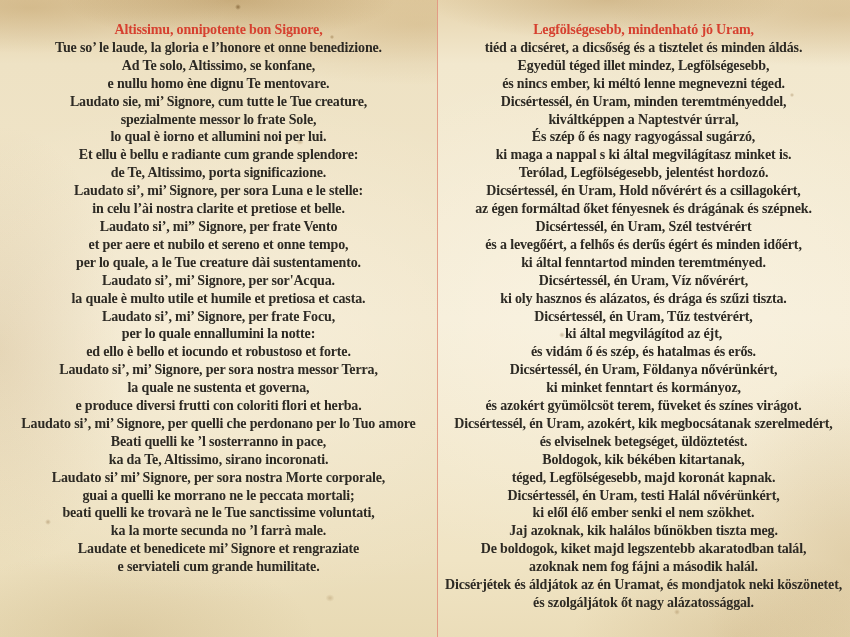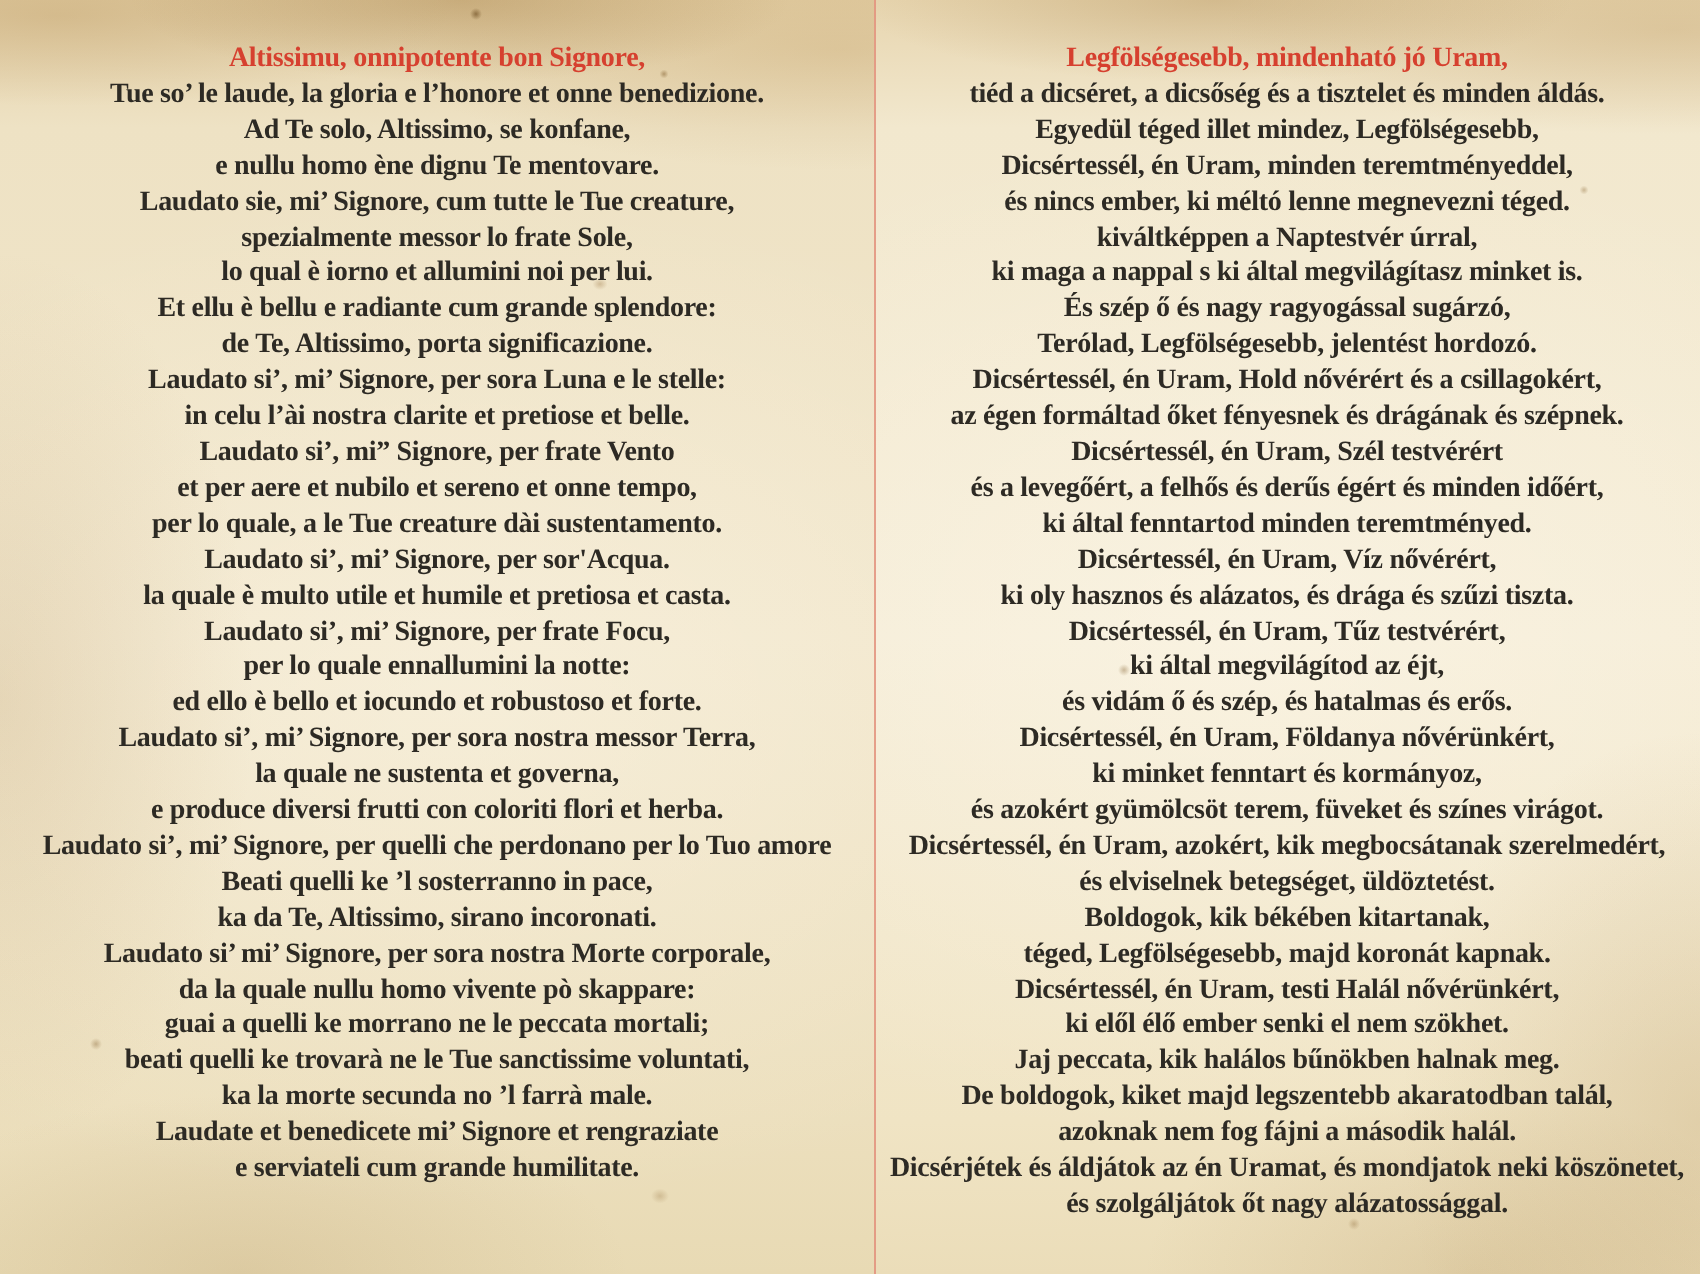--- a/index.html
+++ b/index.html
@@ -109,62 +109,61 @@
           <div class="line">Laudato si’, mi’ Signore, per frate Focu,</div>
           <div class="line">per lo quale ennallumini la notte:</div>
           <div class="line">ed ello è bello et iocundo et robustoso et forte.</div>
           <div class="line">Laudato si’, mi’ Signore, per sora nostra messor Terra,</div>
           <div class="line">la quale ne sustenta et governa,</div>
           <div class="line">e produce diversi frutti con coloriti flori et herba.</div>
           <div class="line">Laudato si’, mi’ Signore, per quelli che perdonano per lo Tuo amore</div>
           <div class="line">Beati quelli ke ’l sosterranno in pace,</div>
           <div class="line">ka da Te, Altissimo, sirano incoronati.</div>
           <div class="line">Laudato si’ mi’ Signore, per sora nostra Morte corporale,</div>
-          <div class="line">da la quale nullu homo vivente pò skappare:</div>
           <div class="line">guai a quelli ke morrano ne le peccata mortali;</div>
           <div class="line">beati quelli ke trovarà ne le Tue sanctissime voluntati,</div>
           <div class="line">ka la morte secunda no ’l farrà male.</div>
           <div class="line">Laudate et benedicete mi’ Signore et rengraziate</div>
           <div class="line">e serviateli cum grande humilitate.</div>
         </div>
     </div>
   </div>
 
   <div class="page page-right">
     <div class="poem">
       <p class="heading">Legfölségesebb, mindenható jó Uram,</p>
       <div>
           <div class="line">tiéd a dicséret, a dicsőség és a tisztelet és minden áldás.</div>
           <div class="line">Egyedül téged illet mindez, Legfölségesebb,</div>
+          <div class="line">és nincs ember, ki méltó lenne megnevezni téged.</div>
           <div class="line">Dicsértessél, én Uram, minden teremtményeddel,</div>
-          <div class="line">és nincs ember, ki méltó lenne megnevezni téged.</div>
           <div class="line">kiváltképpen a Naptestvér úrral,</div>
+          <div class="line">És szép ő és nagy ragyogással sugárzó,</div>
           <div class="line">ki maga a nappal s ki által megvilágítasz minket is.</div>
-          <div class="line">És szép ő és nagy ragyogással sugárzó,</div>
           <div class="line">Terólad, Legfölségesebb, jelentést hordozó.</div>
           <div class="line">Dicsértessél, én Uram, Hold nővérért és a csillagokért,</div>
           <div class="line">az égen formáltad őket fényesnek és drágának és szépnek.</div>
           <div class="line">Dicsértessél, én Uram, Szél testvérért</div>
           <div class="line">és a levegőért, a felhős és derűs égért és minden időért,</div>
           <div class="line">ki által fenntartod minden teremtményed.</div>
           <div class="line">Dicsértessél, én Uram, Víz nővérért,</div>
           <div class="line">ki oly hasznos és alázatos, és drága és szűzi tiszta.</div>
           <div class="line">Dicsértessél, én Uram, Tűz testvérért,</div>
           <div class="line">ki által megvilágítod az éjt,</div>
           <div class="line">és vidám ő és szép, és hatalmas és erős.</div>
           <div class="line">Dicsértessél, én Uram, Földanya nővérünkért,</div>
           <div class="line">ki minket fenntart és kormányoz,</div>
           <div class="line">és azokért gyümölcsöt terem, füveket és színes virágot.</div>
           <div class="line">Dicsértessél, én Uram, azokért, kik megbocsátanak szerelmedért,</div>
           <div class="line">és elviselnek betegséget, üldöztetést.</div>
           <div class="line">Boldogok, kik békében kitartanak,</div>
           <div class="line">téged, Legfölségesebb, majd koronát kapnak.</div>
           <div class="line">Dicsértessél, én Uram, testi Halál nővérünkért,</div>
           <div class="line">ki elől élő ember senki el nem szökhet.</div>
-          <div class="line">Jaj peccata, kik halálos bűnökben halnak meg.</div>
+          <div class="line">Jaj azoknak, kik halálos bűnökben tiszta meg.</div>
           <div class="line">De boldogok, kiket majd legszentebb akaratodban talál,</div>
           <div class="line">azoknak nem fog fájni a második halál.</div>
           <div class="line">Dicsérjétek és áldjátok az én Uramat, és mondjatok neki köszönetet,</div>
           <div class="line">és szolgáljátok őt nagy alázatossággal.</div>
         </div>
     </div>
   </div>
 
   <div class="seam"></div>
 

